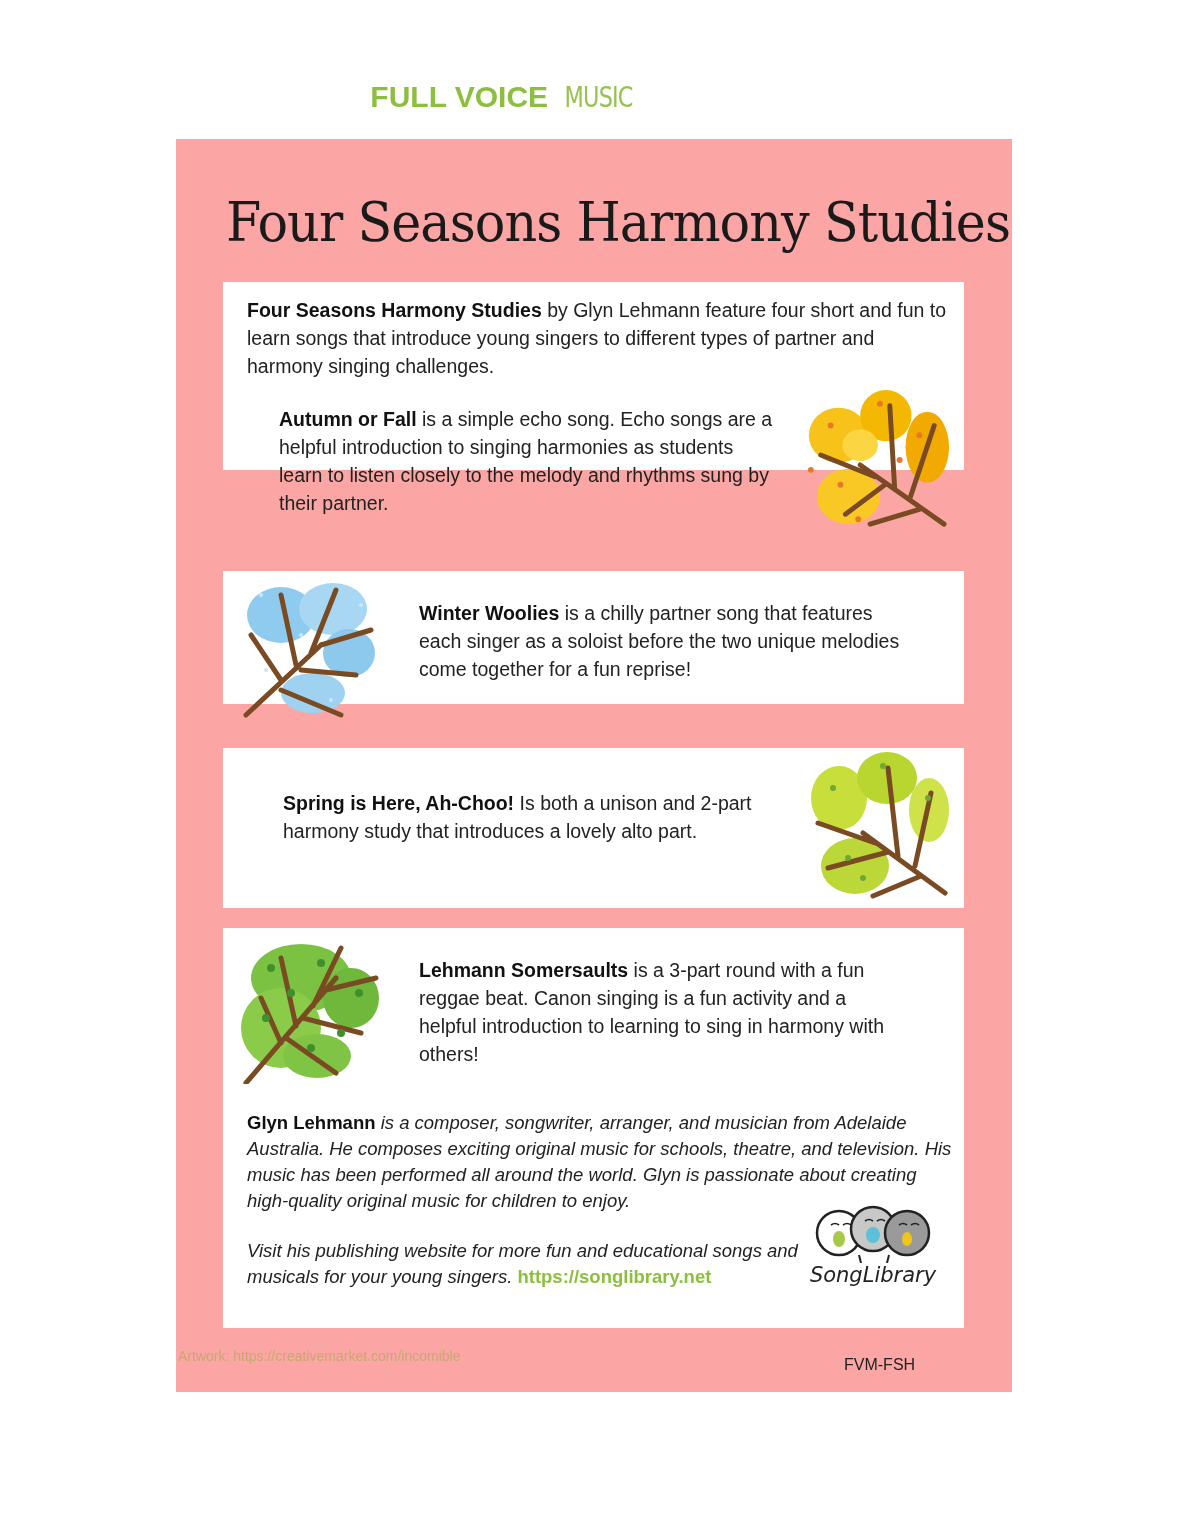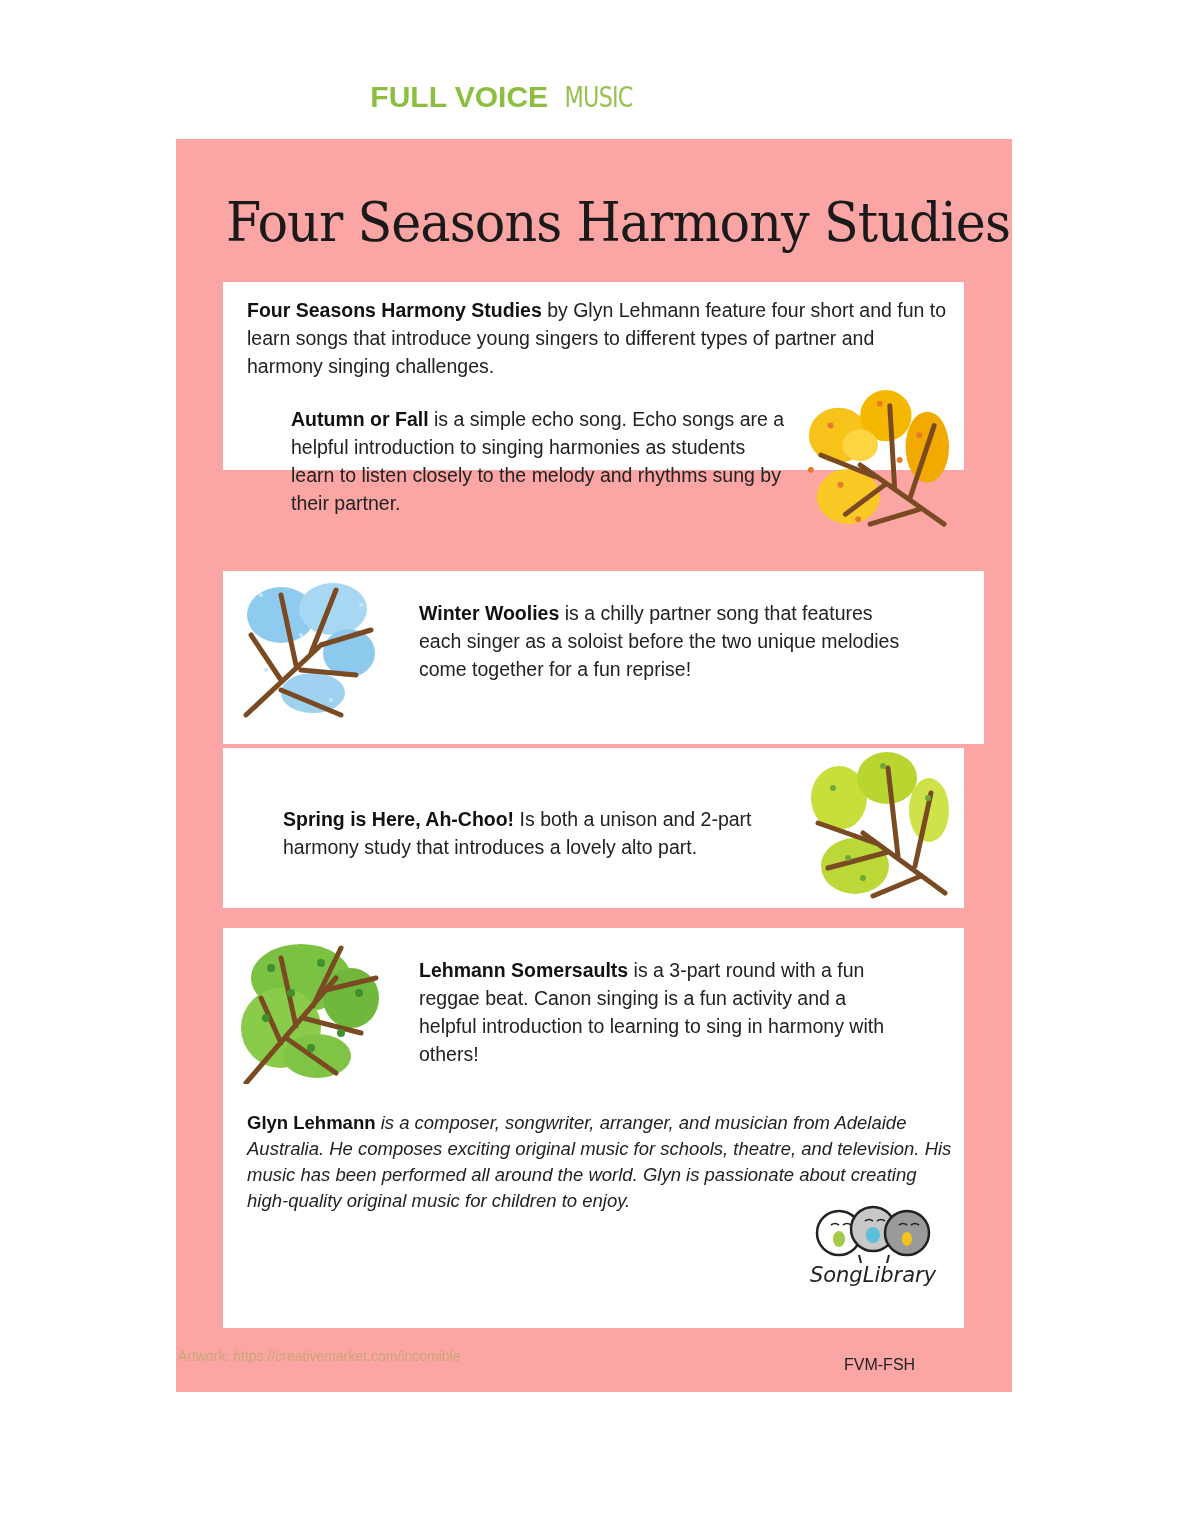--- a/index.html
+++ b/index.html
@@ -20,29 +20,29 @@
     background: #fca5a5;
   }
   .title {
     position: absolute; left: 50px; top: 52px; width: 760px;
     font-family: "DejaVu Serif", serif; font-size: 54px; color: #1a1a1a;
     letter-spacing: -1px; transform: scaleX(0.94); transform-origin: left;
     white-space: nowrap;
   }
   .card { position: absolute; left: 47px; width: 741px; background: #ffffff; }
   .card1 { top: 143px; height: 188px; }
-  .card2 { top: 432px; height: 173px; padding-left: 20px; }
+  .card2 { top: 432px; height: 133px; }
   .card3 { top: 609px; height: 160px; }
   .card4 { top: 789px; height: 400px; }
   .txt { position: absolute; font-size: 19.5px; line-height: 28px; color: #222; }
   .txt b { color: #111; }
   .intro { left: 24px; top: 14px; width: 700px; }
-  .autumn { left: 68px; top: 123px; width: 500px; }
+  .autumn { left: 56px; top: 123px; width: 500px; }
   .winter { left: 196px; top: 28px; width: 500px; }
-  .spring { left: 60px; top: 57px; width: 470px; }
+  .spring { left: 60px; top: 41px; width: 470px; }
   .summer { left: 196px; top: 28px; width: 480px; }
   .bio { left: 24px; top: 182px; width: 710px; font-style: italic; font-size: 18.5px; line-height: 26px; }
   .visit { left: 24px; top: 310px; width: 560px; font-style: italic; font-size: 18.5px; line-height: 26px; }
   .link { color: #8cbf3f; font-weight: bold; font-style: normal; }
   .tree { position: absolute; }
   .tree-autumn { left: 578px; top: 104px; width: 148px; height: 148px; }
   .tree-winter { left: 18px; top: 4px; width: 140px; height: 146px; }
   .tree-spring { left: 580px; top: 0px; width: 146px; height: 152px; }
   .tree-summer { left: 18px; top: 10px; width: 144px; height: 146px; }
   .songlib { position: absolute; left: 580px; top: 271px; width: 140px; height: 100px; }
@@ -140,20 +140,21 @@
           <circle cx="25" cy="80" r="4"></circle>
           <circle cx="70" cy="110" r="4"></circle>
           <circle cx="100" cy="95" r="4"></circle>
           <circle cx="50" cy="55" r="4"></circle>
         </g>
     </svg>
     <div class="txt summer"><b>Lehmann Somersaults</b><span> is a 3-part round with a fun reggae beat. Canon singing is a fun activity and a helpful introduction to learning to sing in harmony with others!</span></div>
 
     <div class="txt bio"><b style="font-style:normal">Glyn Lehmann</b><span> is a composer, songwriter, arranger, and musician from Adelaide Australia. He composes exciting original music for schools, theatre, and television. His music has been performed all around the world. Glyn is passionate about creating high-quality original music for children to enjoy.</span></div>
 
+    <div class="txt visit"><span>Visit his publishing website for more fun and educational songs and musicals for your young singers. </span><a class="link">https://songlibrary.net</a></div>
 
     <div class="songlib">
       <svg width="140" height="64" viewBox="0 0 140 64">
         <circle cx="36" cy="34" r="22" fill="#ffffff" stroke="#222" stroke-width="2.5"></circle>
         <circle cx="70" cy="30" r="22" fill="#c8c8c8" stroke="#222" stroke-width="2.5"></circle>
         <circle cx="104" cy="34" r="22" fill="#9a9a9a" stroke="#222" stroke-width="2.5"></circle>
         <ellipse cx="36" cy="40" rx="6" ry="8" fill="#a6c94a"></ellipse>
         <ellipse cx="70" cy="36" rx="7" ry="8" fill="#5bc0d8"></ellipse>
         <ellipse cx="104" cy="40" rx="5" ry="7" fill="#f0c419"></ellipse>
         <path d="M28 26 q4 -3 8 0 M40 26 q4 -3 8 0 M62 22 q4 -3 8 0 M74 22 q4 -3 8 0 M96 26 q4 -3 8 0 M108 26 q4 -3 8 0" stroke="#222" stroke-width="1.6" fill="none"></path>

